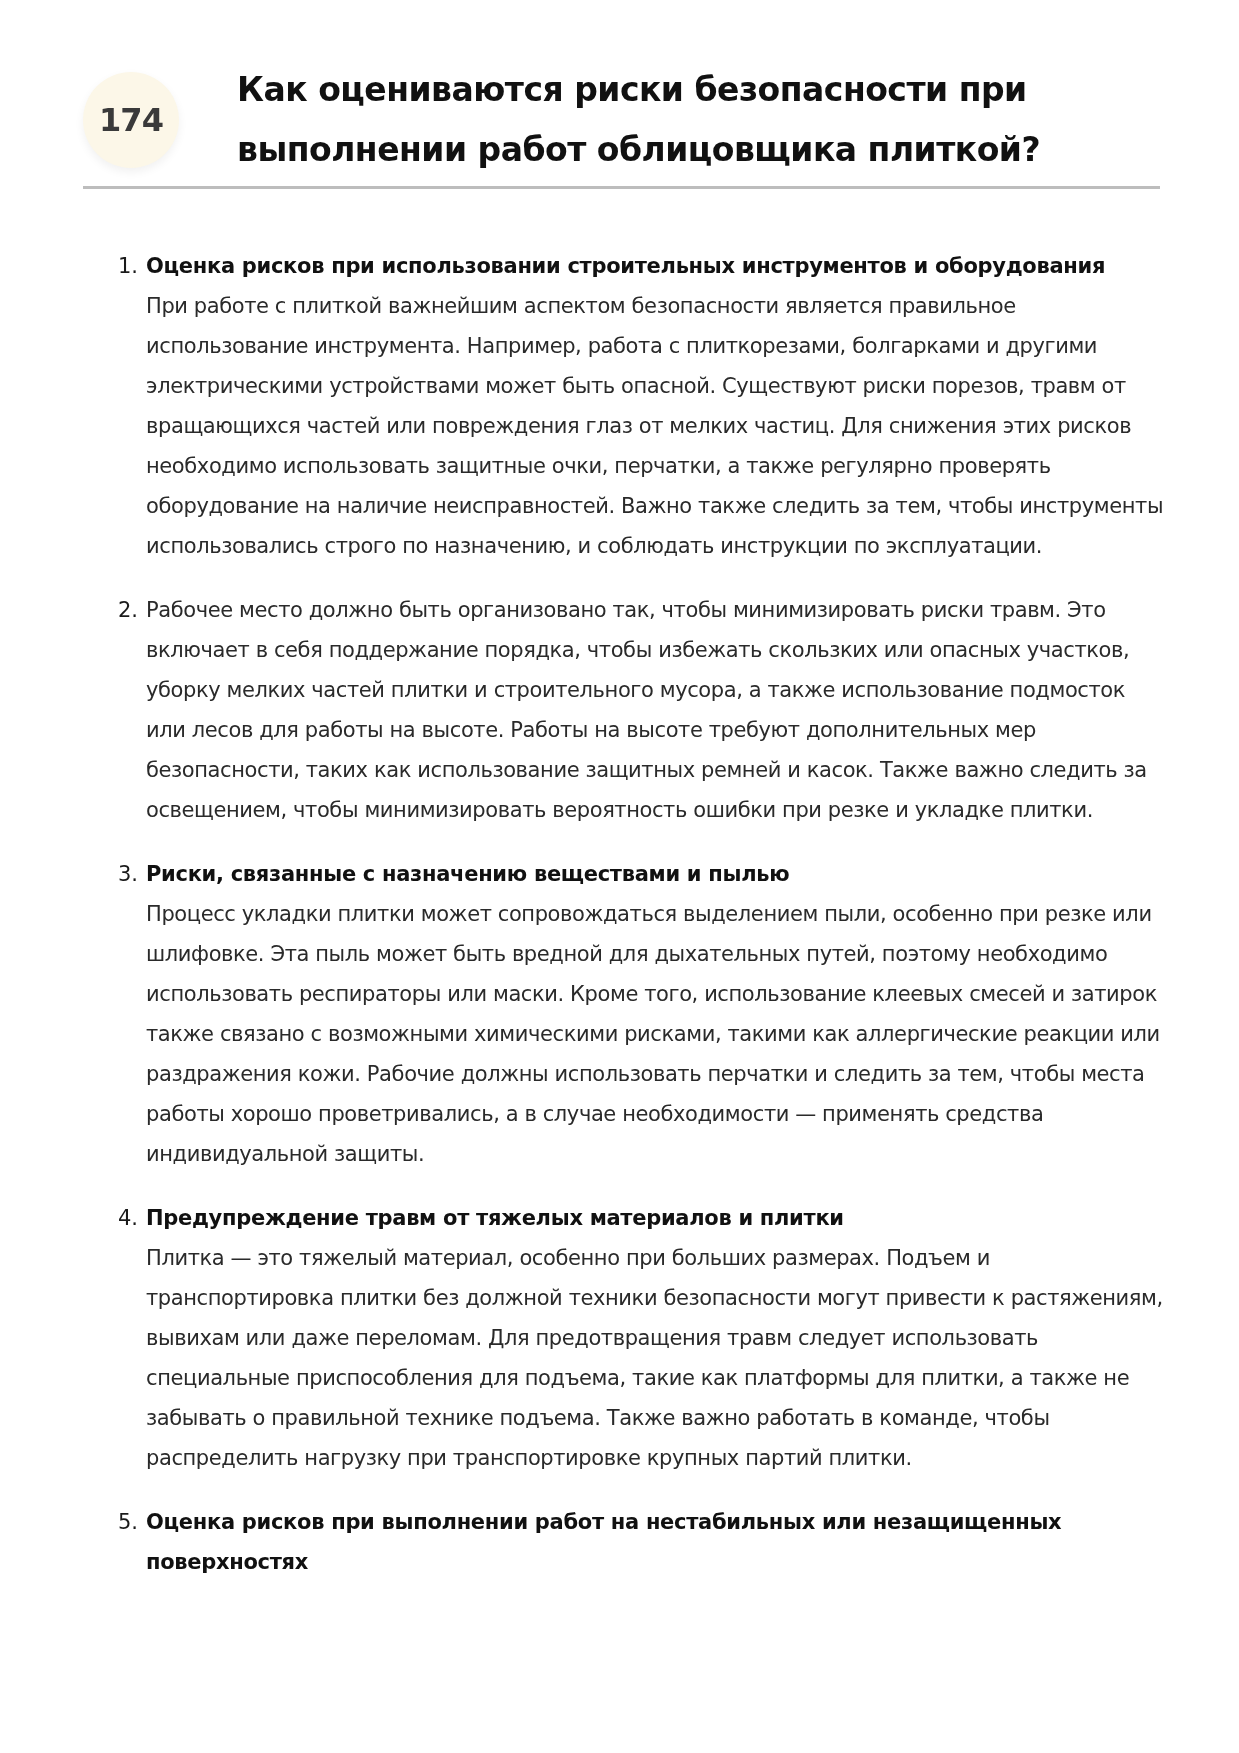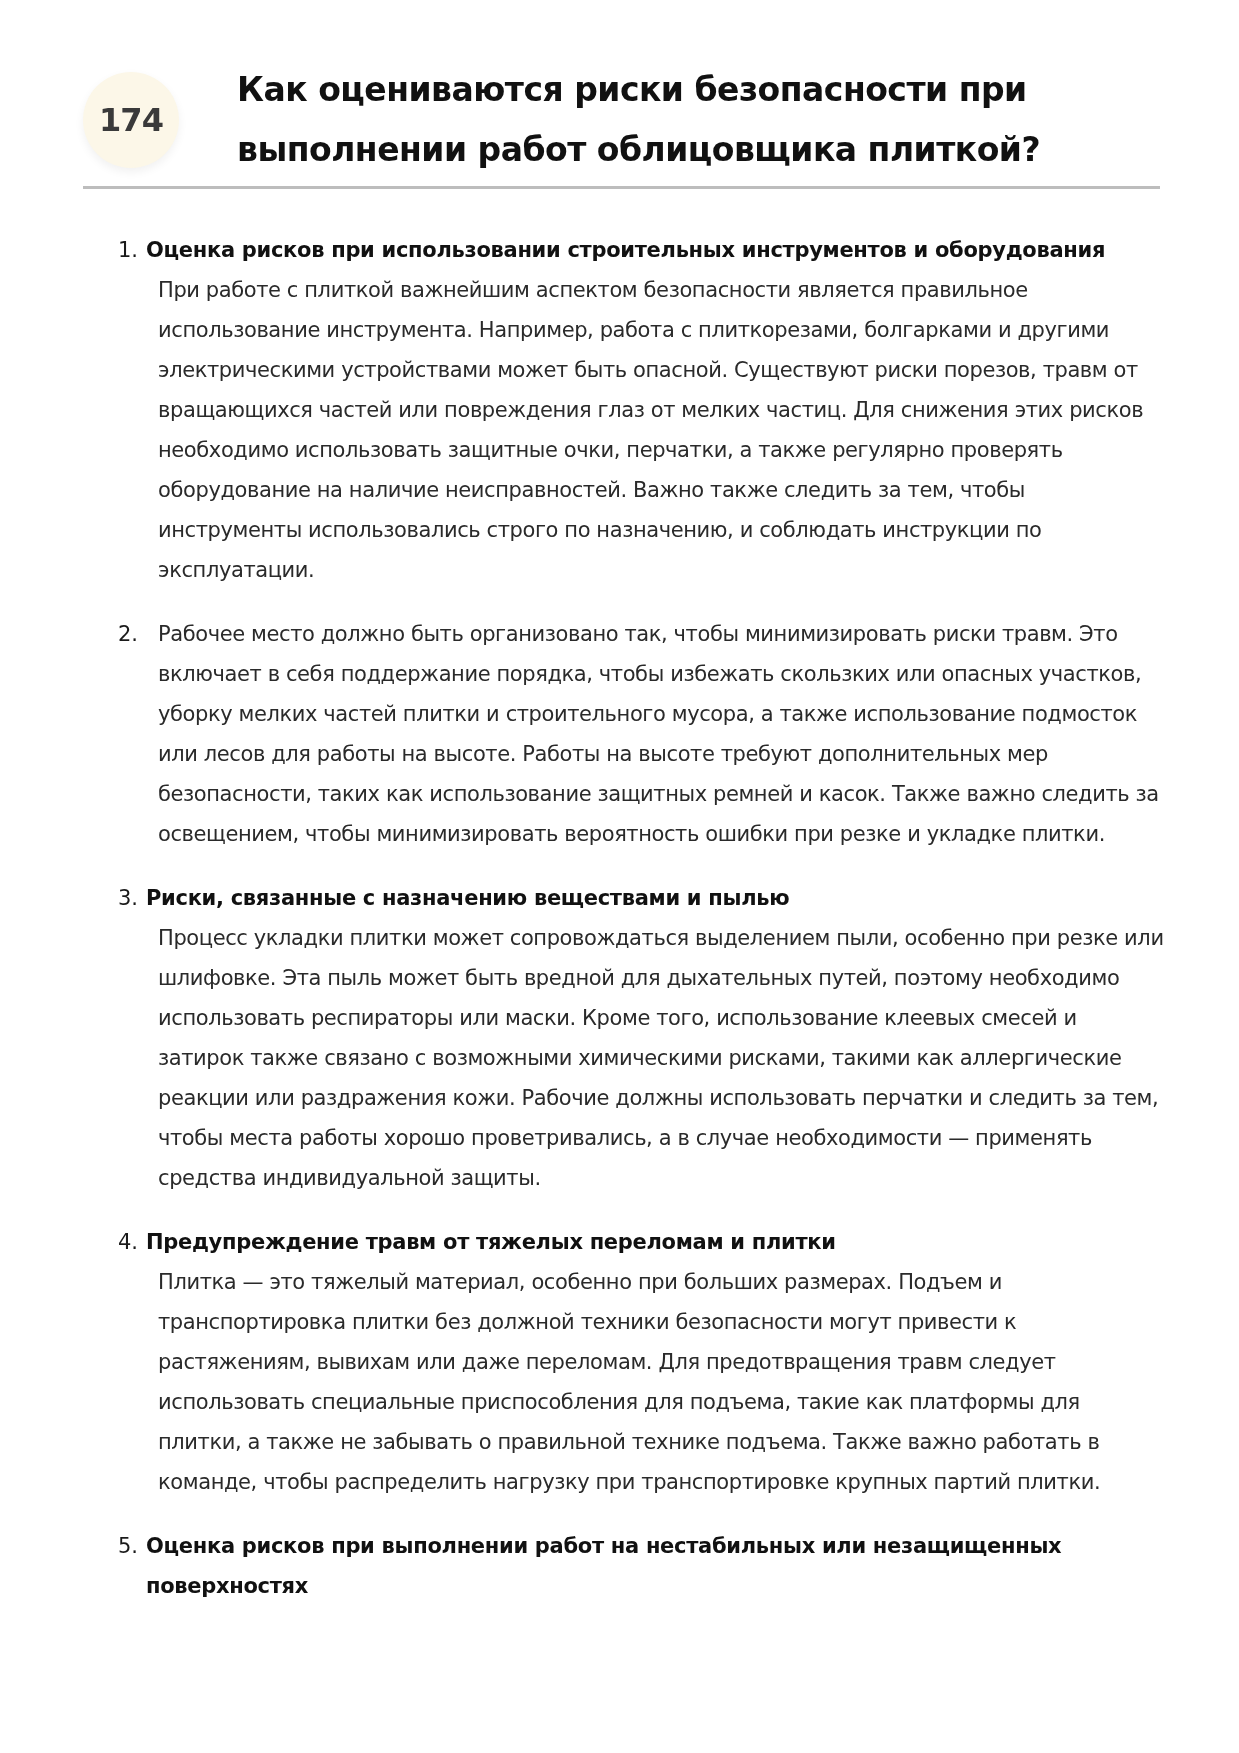--- a/index.html
+++ b/index.html
@@ -18,23 +18,23 @@
   .title {
     position: absolute; left: 154px; top: 0; width: 930px;
     font-family: "DejaVu Sans", sans-serif; font-weight: bold; font-size: 33px;
     line-height: 60px; color: #111; letter-spacing: -0.5px;
   }
   .divider { position: absolute; left: 83px; top: 186px; width: 1077px; height: 3px; background: #bdbdbd; }
   .list { position: absolute; left: 118px; top: 230px; width: 1050px; margin: 0; padding: 0; list-style: none; }
   .item { position: relative; padding-left: 28px; margin-bottom: 24px; }
   .num { position: absolute; left: 0; top: 0; font-size: 21px; line-height: 40px; color: #1a1a1a; }
   .item-title {
-    font-weight: bold; font-size: 21px; line-height: 40px; color: #111; letter-spacing: -0.3px;
+    font-weight: bold; font-size: 21px; line-height: 40px; color: #111; letter-spacing: -0.3px; margin-top: 16px;
   }
-  .item-body { font-size: 21px; line-height: 40px; color: #2a2a2a; letter-spacing: -0.4px; margin-left: 12px; }
+  .item-body { font-size: 21px; line-height: 40px; color: #2a2a2a; letter-spacing: -0.4px; }
 </style>
 </head>
 <body>
 
 <div class="header">
   <div class="badge">174</div>
   <div class="title">Как оцениваются риски безопасности при выполнении работ облицовщика плиткой?</div>
 </div>
 <div class="divider"></div>
 
@@ -48,21 +48,21 @@
     <span class="num">2.</span>
     <div class="item-body">Рабочее место должно быть организовано так, чтобы минимизировать риски травм. Это включает в себя поддержание порядка, чтобы избежать скользких или опасных участков, уборку мелких частей плитки и строительного мусора, а также использование подмосток или лесов для работы на высоте. Работы на высоте требуют дополнительных мер безопасности, таких как использование защитных ремней и касок. Также важно следить за освещением, чтобы минимизировать вероятность ошибки при резке и укладке плитки.</div>
   </li>
   <li class="item">
     <span class="num">3.</span>
     <div class="item-title">Риски, связанные с назначению веществами и пылью</div>
     <div class="item-body">Процесс укладки плитки может сопровождаться выделением пыли, особенно при резке или шлифовке. Эта пыль может быть вредной для дыхательных путей, поэтому необходимо использовать респираторы или маски. Кроме того, использование клеевых смесей и затирок также связано с возможными химическими рисками, такими как аллергические реакции или раздражения кожи. Рабочие должны использовать перчатки и следить за тем, чтобы места работы хорошо проветривались, а в случае необходимости — применять средства индивидуальной защиты.</div>
   </li>
   <li class="item">
     <span class="num">4.</span>
-    <div class="item-title">Предупреждение травм от тяжелых переломам и плитки</div>
+    <div class="item-title">Предупреждение травм от тяжелых материалов и плитки</div>
     <div class="item-body">Плитка — это тяжелый материал, особенно при больших размерах. Подъем и транспортировка плитки без должной техники безопасности могут привести к растяжениям, вывихам или даже переломам. Для предотвращения травм следует использовать специальные приспособления для подъема, такие как платформы для плитки, а также не забывать о правильной технике подъема. Также важно работать в команде, чтобы распределить нагрузку при транспортировке крупных партий плитки.</div>
   </li>
   <li class="item">
     <span class="num">5.</span>
     <div class="item-title">Оценка рисков при выполнении работ на нестабильных или незащищенных поверхностях</div>
     <div class="item-body"></div>
   </li>
 </ol>
 
 </body></html>

